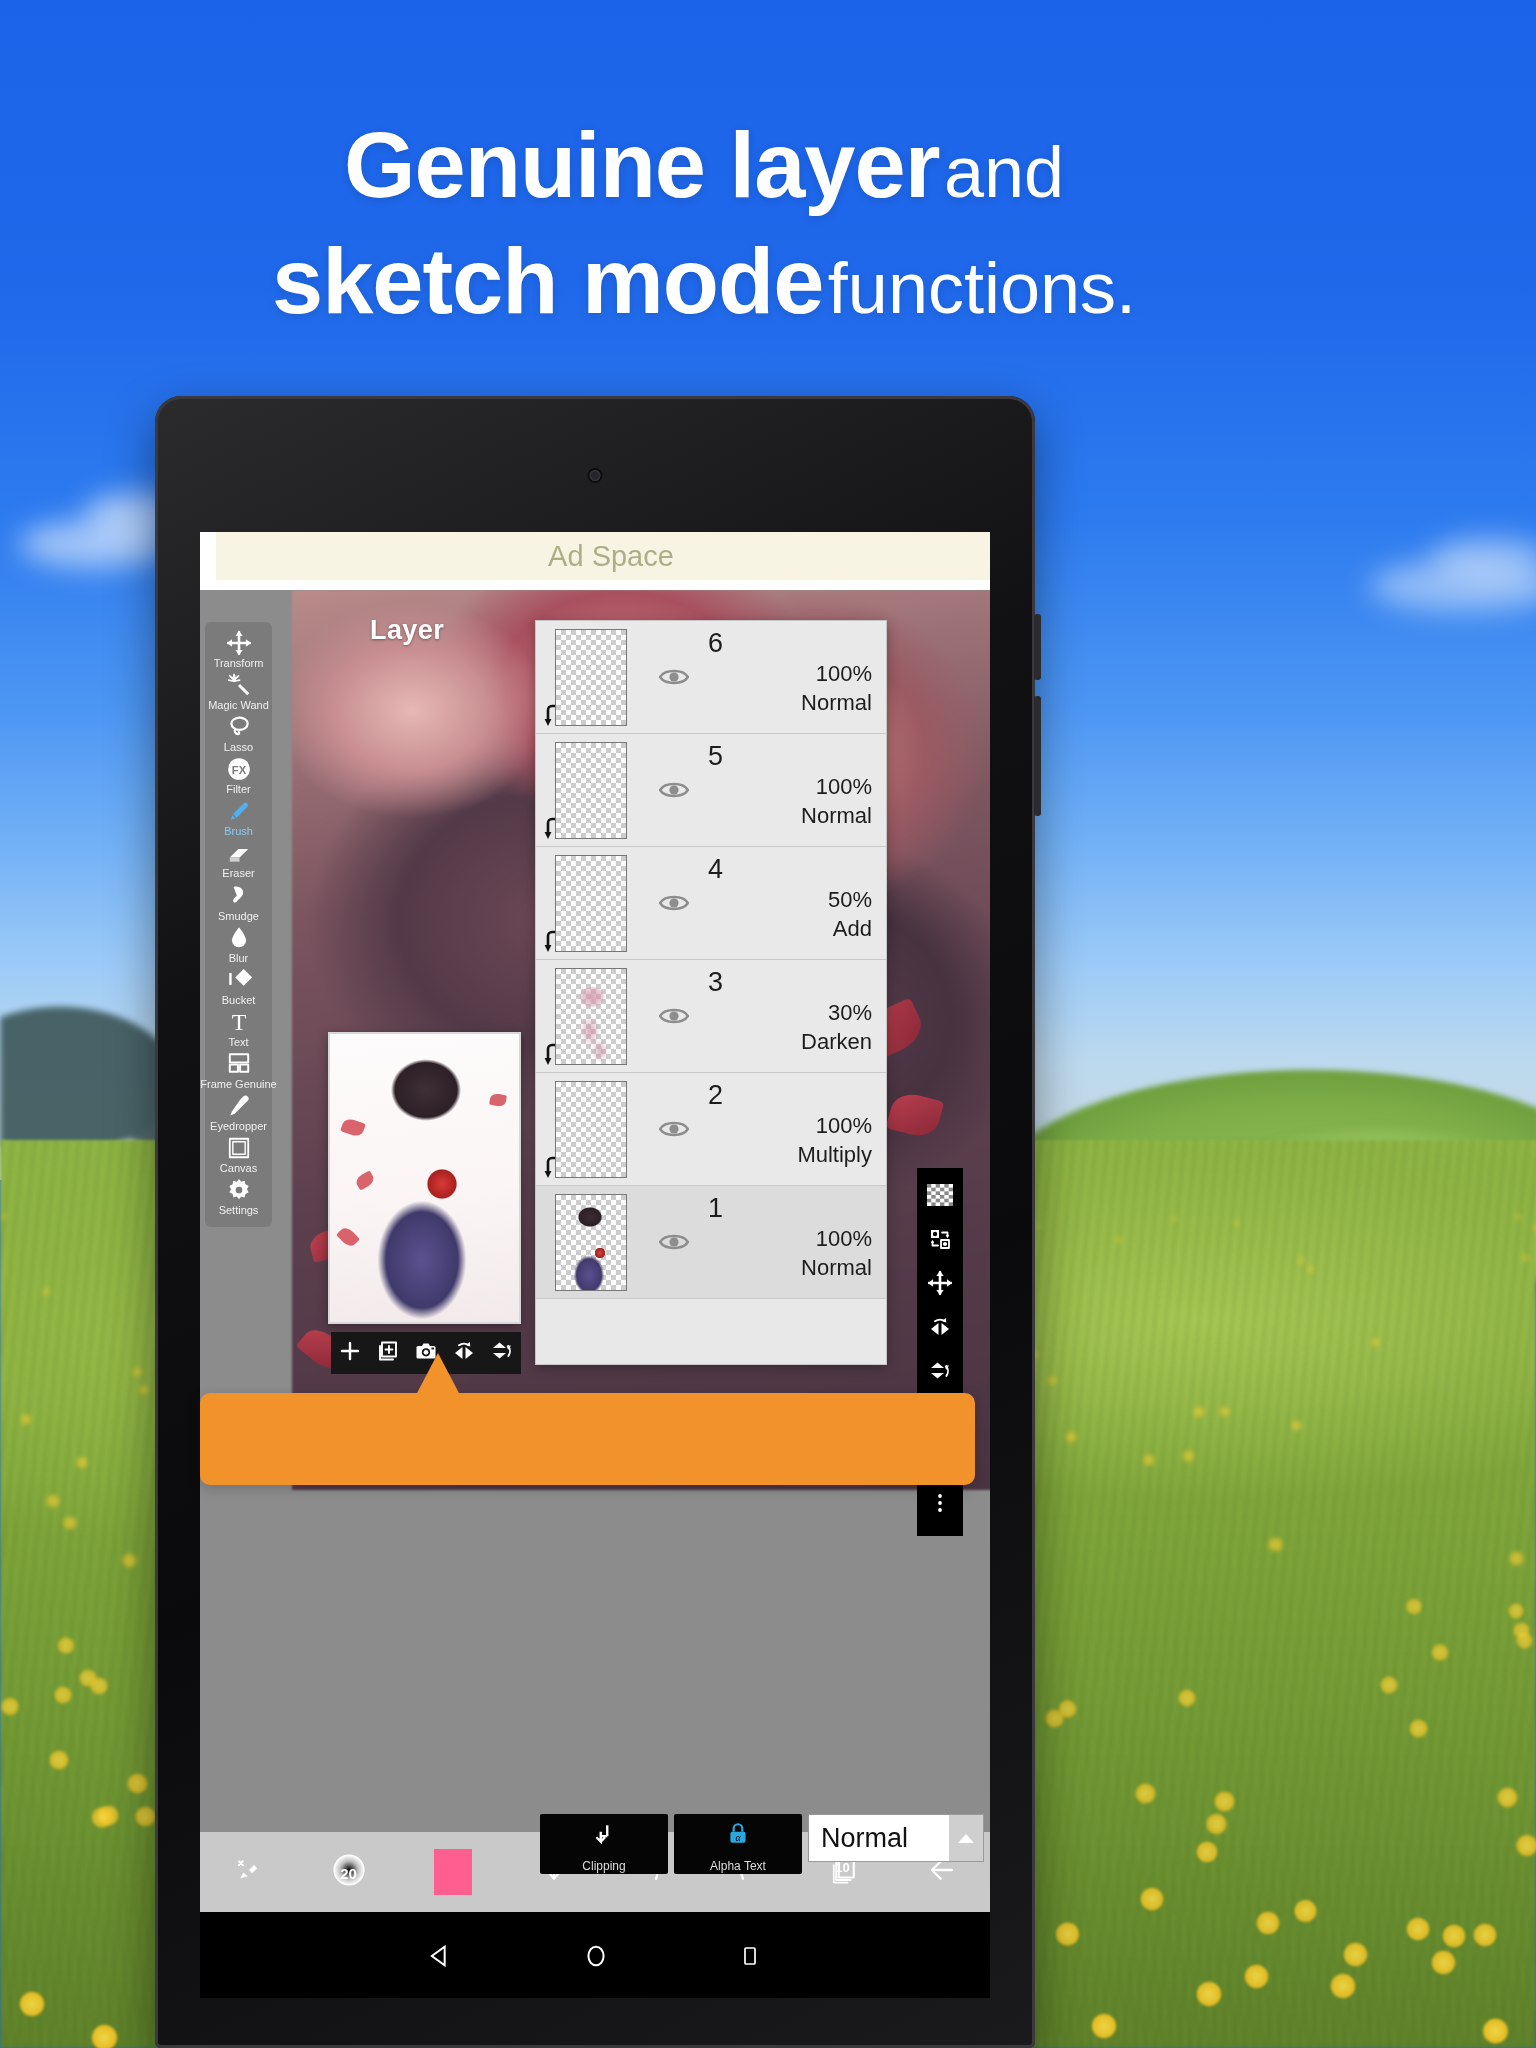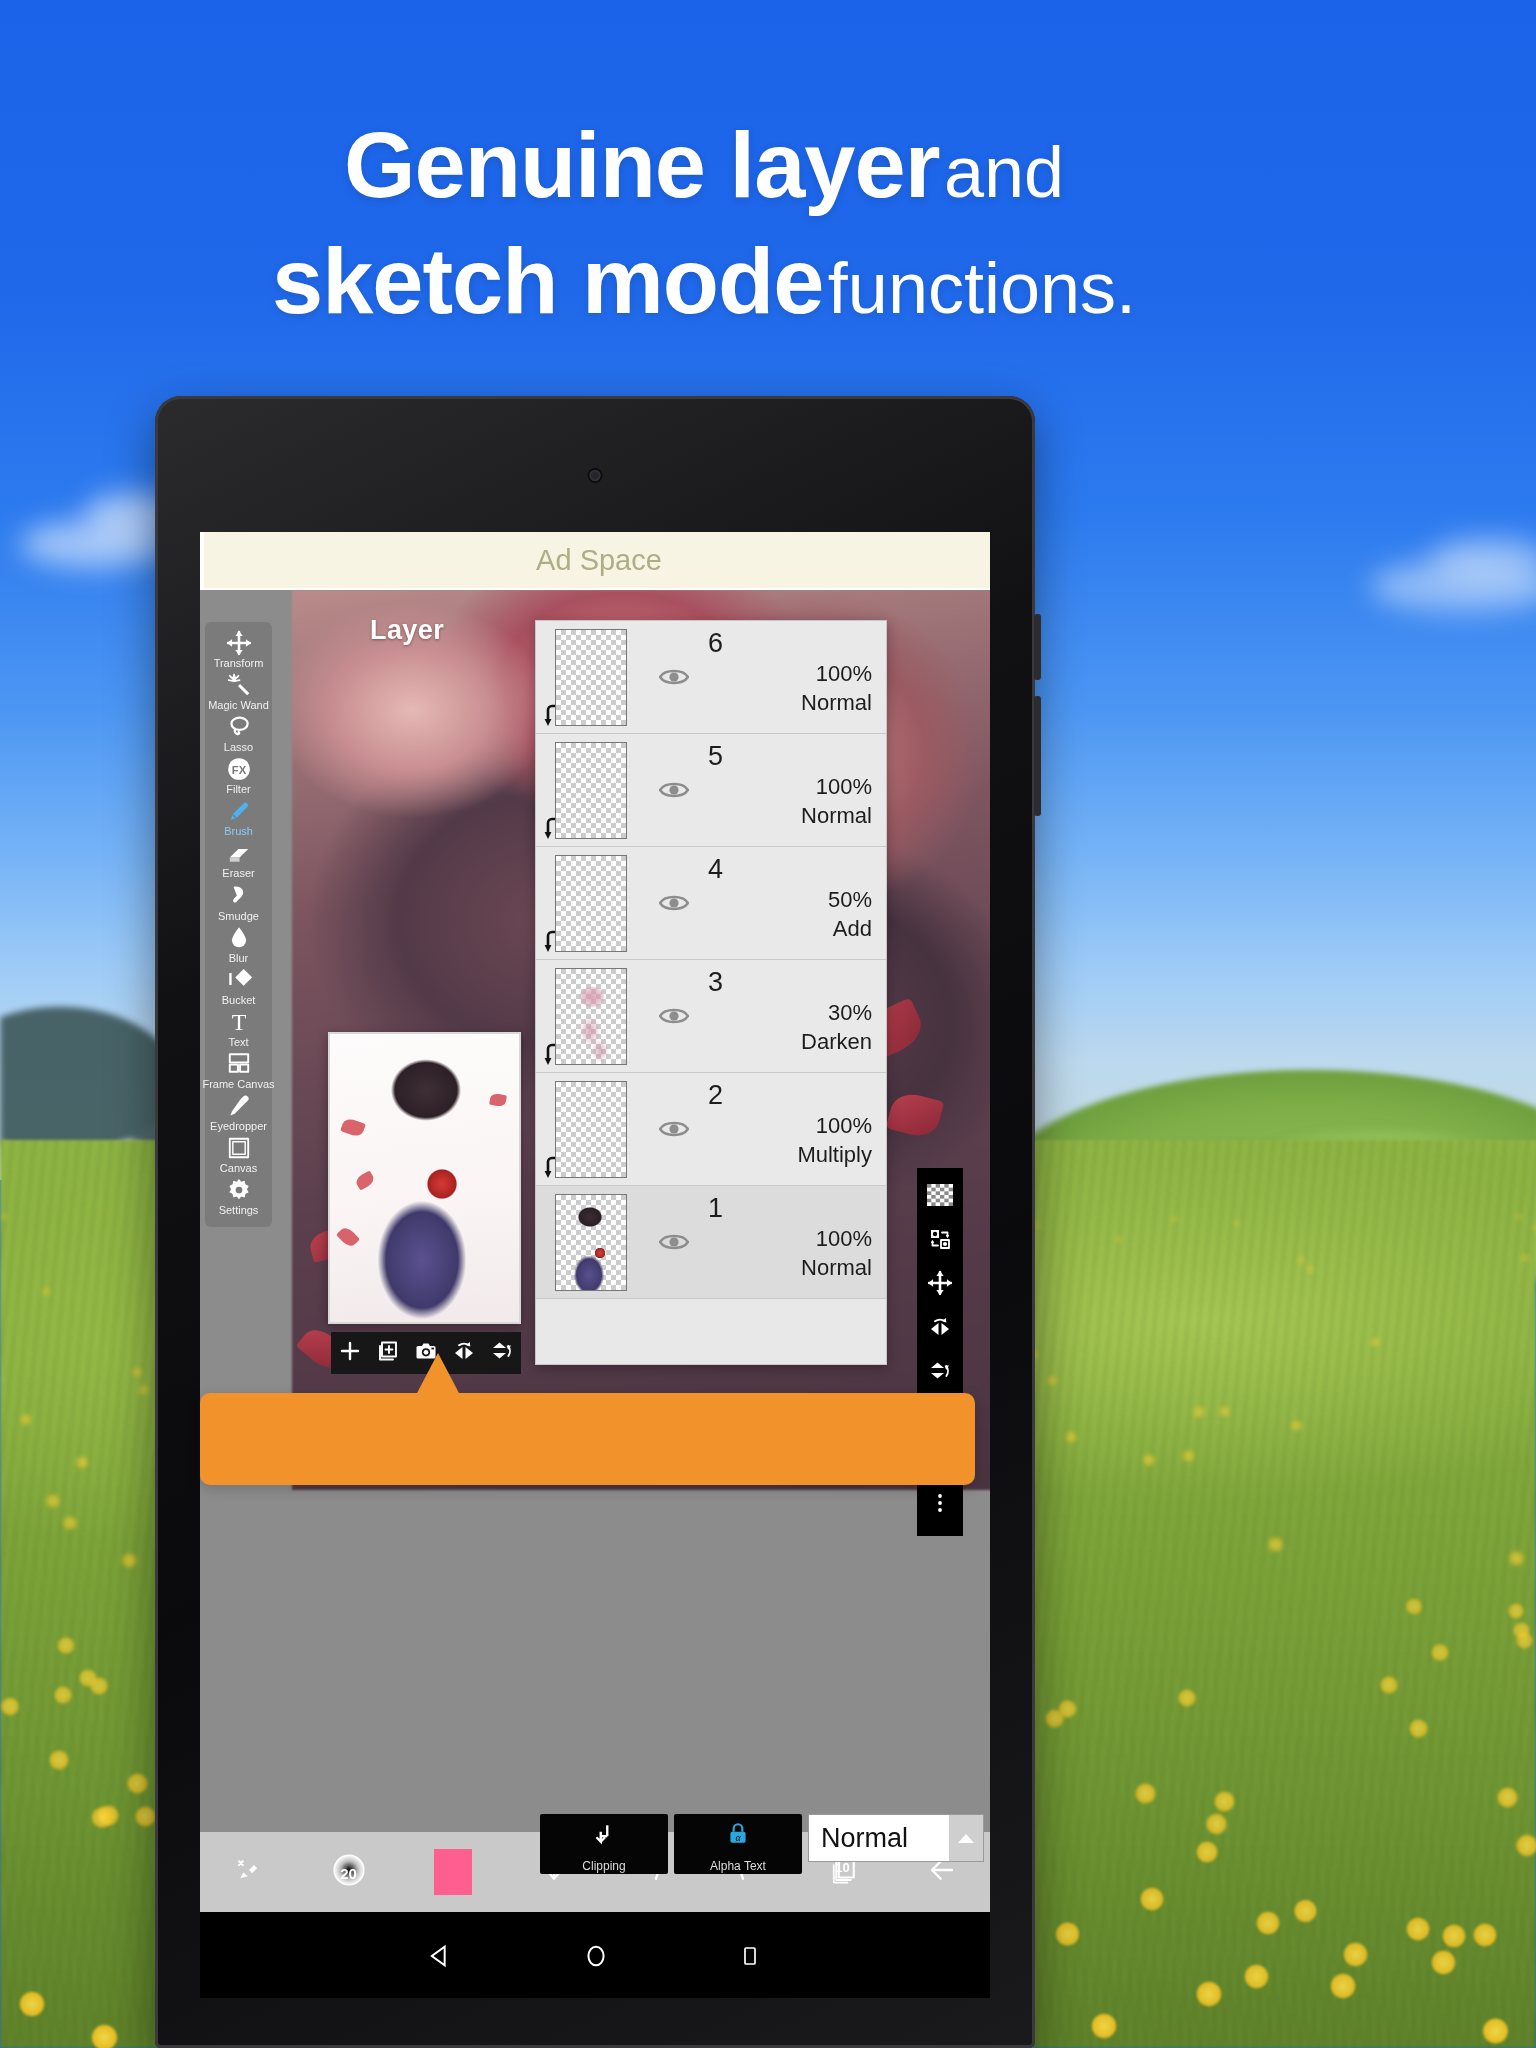--- a/index.html
+++ b/index.html
@@ -106,21 +106,21 @@
     overflow: hidden; background: #ffffff;
   }
   .navbar-android {
     position: absolute; left: 45px; top: 1516px; width: 790px; height: 86px;
     background: #000; display: flex; align-items: center; justify-content: center; gap: 130px;
   }
   .navglyph { width: 26px; height: 26px; }
 
   
   .adbar {
-    position: absolute; left: 4px; top: 0; width: 790px; height: 56px;
+    position: absolute; left: 16px; top: 0; width: 790px; height: 48px;
     background: #f7f4e4; display: flex; align-items: center; justify-content: center;
   }
   .adbar span { color: #aeae86; font-size: 29px; }
 
   .canvasarea {
     position: absolute; left: 0; top: 58px; width: 790px; height: 1242px;
     overflow: hidden;
     background: #8c8c8c;
   }
   .artwork {
@@ -629,21 +629,21 @@
           <span class="lb">Text</span>
         </div>
         <div class="tool">
           <span class="ic">
             <svg width="26" height="26" viewBox="0 0 24 24" fill="none" stroke="currentColor" stroke-width="1.8" stroke-linecap="round" stroke-linejoin="round">
               <rect x="3.5" y="4" width="17" height="7.5" stroke-width="1.8"></rect>
               <rect x="3.5" y="13.5" width="7.5" height="6.5" stroke-width="1.8"></rect>
               <rect x="13" y="13.5" width="7.5" height="6.5" stroke-width="1.8"></rect>
             </svg>
           </span>
-          <span class="lb">Frame Canvas</span>
+          <span class="lb">Frame Genuine</span>
         </div>
         <div class="tool">
           <span class="ic">
             <svg width="26" height="26" viewBox="0 0 24 24" fill="none" stroke="currentColor" stroke-width="1.8" stroke-linecap="round" stroke-linejoin="round">
               <path d="M16 3.2 a2.8 2.8 0 0 1 4 4 l-2.6 2.6 -4-4 Z" fill="currentColor" stroke="none"></path>
               <path d="M13.4 5.8 L17.4 9.8 L8 19.2 L4 20.8 L5.6 16.8 Z" fill="currentColor" stroke="none"></path>
             </svg>
           </span>
           <span class="lb">Eyedropper</span>
         </div>

